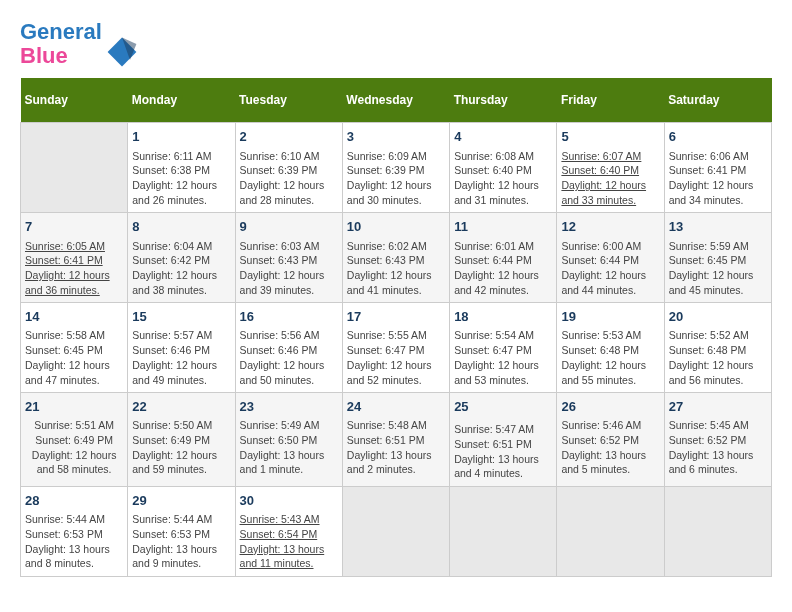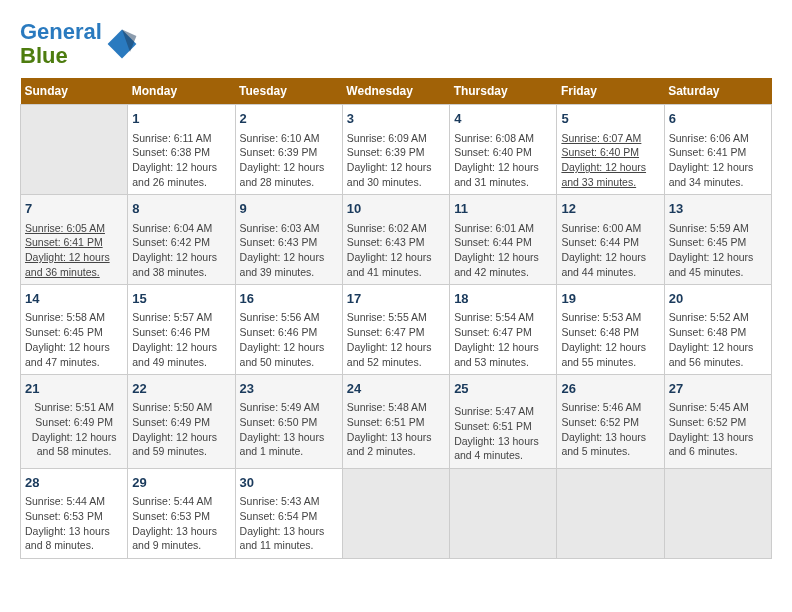--- a/index.html
+++ b/index.html
@@ -11,21 +11,21 @@
       padding: 20px;
     }
     .header {
       display: flex;
       justify-content: space-between;
       align-items: flex-start;
       margin-bottom: 10px;
     }
     .logo {
       display: flex;
-      align-items: center;
+      align-items: flex-end;
     }
     .logo-text {
       font-size: 22px;
       font-weight: bold;
       color: #1a3a5c;
       line-height: 1.1;
     }
     .logo-text span {
       color: #2a7abf;
     }
@@ -46,23 +46,23 @@
       font-size: 18px;
       font-weight: normal;
       color: #333;
     }
     table {
       width: 100%;
       border-collapse: collapse;
       font-size: 11px;
     }
     thead tr th {
-      background-color: #a16207;
+      background-color: #4d7c0f;
       color: #fff;
-      padding: 6px 4px;
+      padding: 15px 4px;
       text-align: left;
       font-weight: bold;
       font-size: 12px;
     }
     tbody tr td {
       vertical-align: top;
       padding: 5px 4px;
       border: 1px solid #ccc;
       color: #333;
       line-height: 1.4;
@@ -90,21 +90,21 @@
     }
   </style>
 </head>
 <body>
 
 <div class="header">
   <div class="logo">
     <div>
       <div class="logo-text">
         <span>General</span><br>
-        <span style="color:#4d7c0f;">Blue</span>
+        <span style="color:#ec4899;">Blue</span>
       </div>
     </div>
     <svg class="logo-icon" viewBox="0 0 40 40">
       <polygon points="20,2 38,20 20,38 2,20" fill="#2a7abf"></polygon>
       <polygon points="20,2 38,10 30,30" fill="#1a3a5c" opacity="0.5"></polygon>
     </svg>
   </div>
   <div class="title-block">
     <h1></h1>
     <h2></h2>
@@ -332,21 +332,21 @@
         </td>
         <td>
           <span class="day-num">29</span>
           <div class="day-info" style="white-space: pre-line;">Sunrise: 5:44 AM
 Sunset: 6:53 PM
 Daylight: 13 hours
 and 9 minutes.</div>
         </td>
         <td>
           <span class="day-num">30</span>
-          <div class="day-info" style="white-space: pre-line;">Sunrise: 5:43 AM
+          <div class="day-info" style="white-space: pre-line; text-decoration: underline;">Sunrise: 5:43 AM
 Sunset: 6:54 PM
 Daylight: 13 hours
 and 11 minutes.</div>
         </td>
         <td class="empty-cell"></td>
         <td class="empty-cell"></td>
         <td class="empty-cell"></td>
         <td class="empty-cell"></td>
       </tr>
     </tbody>

